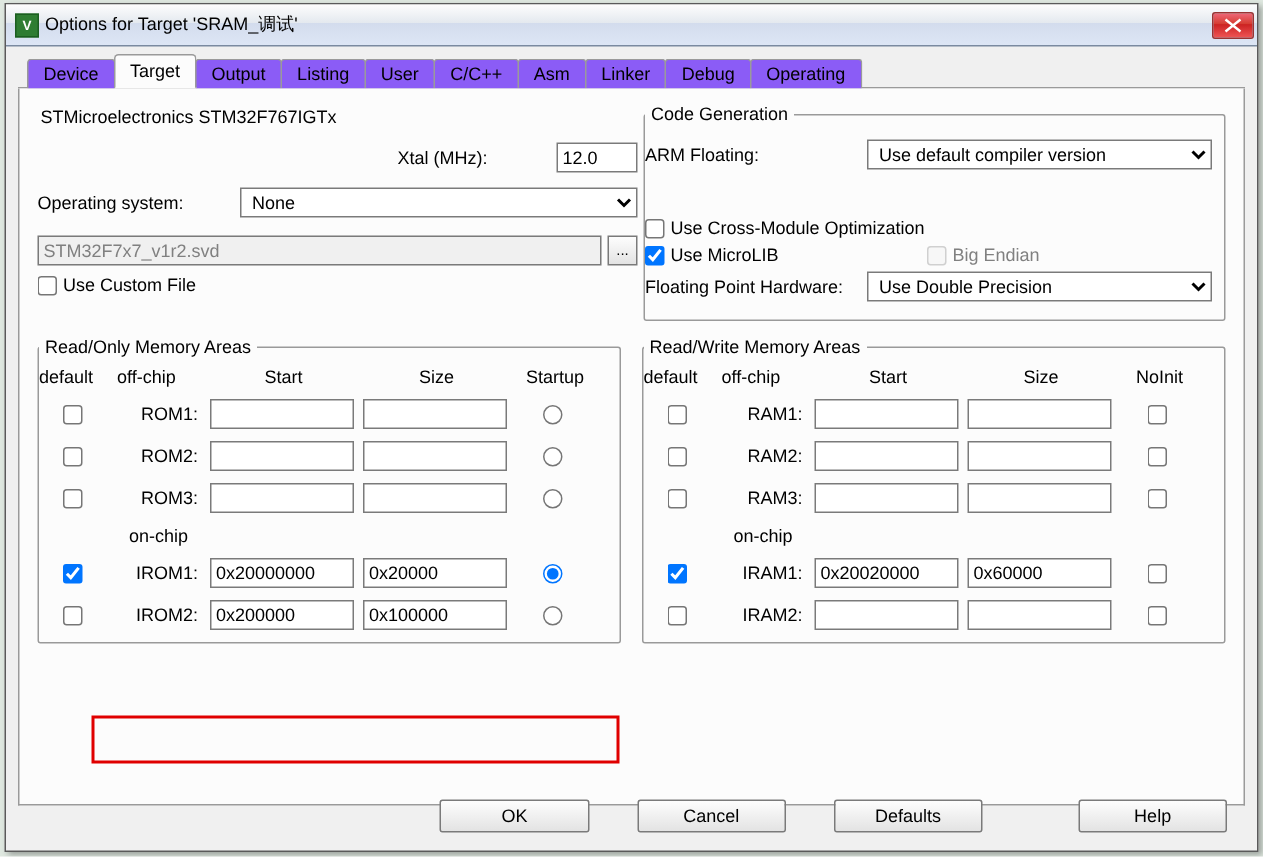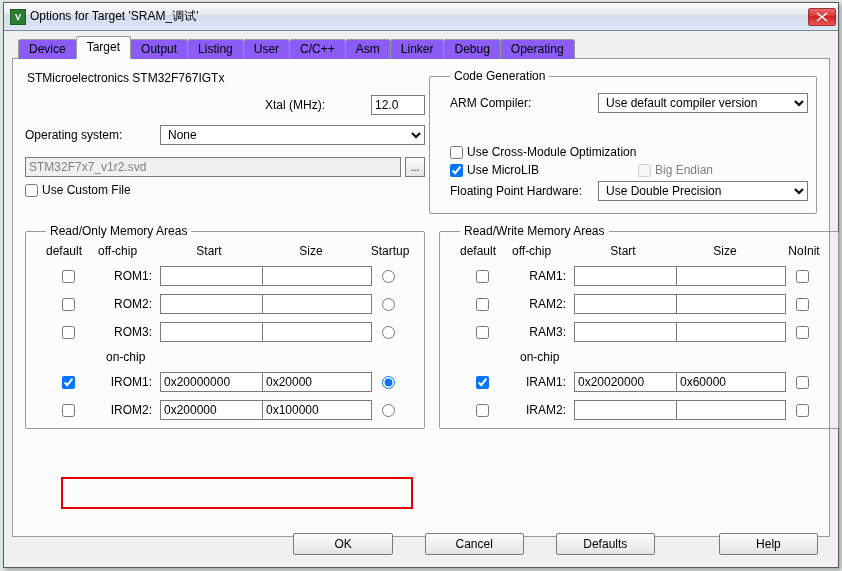--- a/index.html
+++ b/index.html
@@ -30,30 +30,30 @@
 
   .label { color:#000; }
   .gray { color:#808080; }
   input.txt, select.sel { font-size:12px; border:1px solid #7a7a7a; background:#fff; height:20px; padding:1px 3px; }
   input.txt.disabled { background:#f0f0f0; color:#808080; }
   input[type=checkbox], input[type=radio] { margin:0 4px 0 0; vertical-align:middle; }
   .sel { background:#fff; }
   button.stdbtn { width:100px; height:22px; border:1px solid #7a7a7a; background:linear-gradient(#fdfdfd,#e3e3e3); border-radius:2px; cursor:pointer; }
   .browse { width:20px; height:20px; border:1px solid #7a7a7a; background:linear-gradient(#fdfdfd,#e3e3e3); font-size:10px; padding:0; cursor:pointer; }
 
-  fieldset { border:1px solid #9a9a9a; margin:0 0 6px 0; padding:6px 8px 8px 20px; border-radius:2px; }
+  fieldset { border:1px solid #9a9a9a; margin:0 0 6px 0; padding:6px 8px 8px 0; border-radius:2px; }
   legend { padding:0 4px; color:#000; }
 
   .codegen-row { display:flex; align-items:center; margin:4px 0; }
   .codegen-row .lbl { width:148px; }
 
   .mem { display:grid; grid-template-columns:48px 58px 98px 98px 52px; column-gap:4px; row-gap:8px; align-items:center; }
   .mem .hdr { text-align:center; }
   .mem .hdr.left { text-align:left; }
-  .mem input.txt { width:110px; }
+  .mem input.txt { width:96px; }
   .mem .chkcell, .mem .radiocell { display:flex; justify-content:center; }
   .mem .rowlabel { text-align:right; padding-right:4px; }
   .mem .span5 { grid-column:1 / span 5; }
   .onchip { padding-left:60px; }
 
   .redbox { border:2px solid #e00000; position:absolute; pointer-events:none; }
 
   .btnrow { position:absolute; left:0; right:0; bottom:8px; height:30px; display:flex; align-items:center; padding:0 20px 0 12px; gap:32px; justify-content:start; }
   .btnrow .spacer { width:248px; }
   .btnrow .grow { flex:1; }
@@ -117,21 +117,21 @@
         <label style="display:flex;align-items:center;">
           <input type="checkbox" style="">
           <span>Use Custom File</span>
         </label>
       </div>
 
       <div class="rightcol">
         <fieldset style="margin-top:2px;">
           <legend>Code Generation</legend>
           <div class="codegen-row">
-            <span class="lbl">ARM Compiler:</span>
+            <span class="lbl">ARM Floating:</span>
             <select class="sel" style="flex:1">
               <option>Use default compiler version</option>
             </select>
           </div>
           <div style="height:24px"></div>
           <div class="codegen-row">
             <label style="display:flex;align-items:center;">
               <input type="checkbox" style="">
               <span>Use Cross-Module Optimization</span>
             </label>

